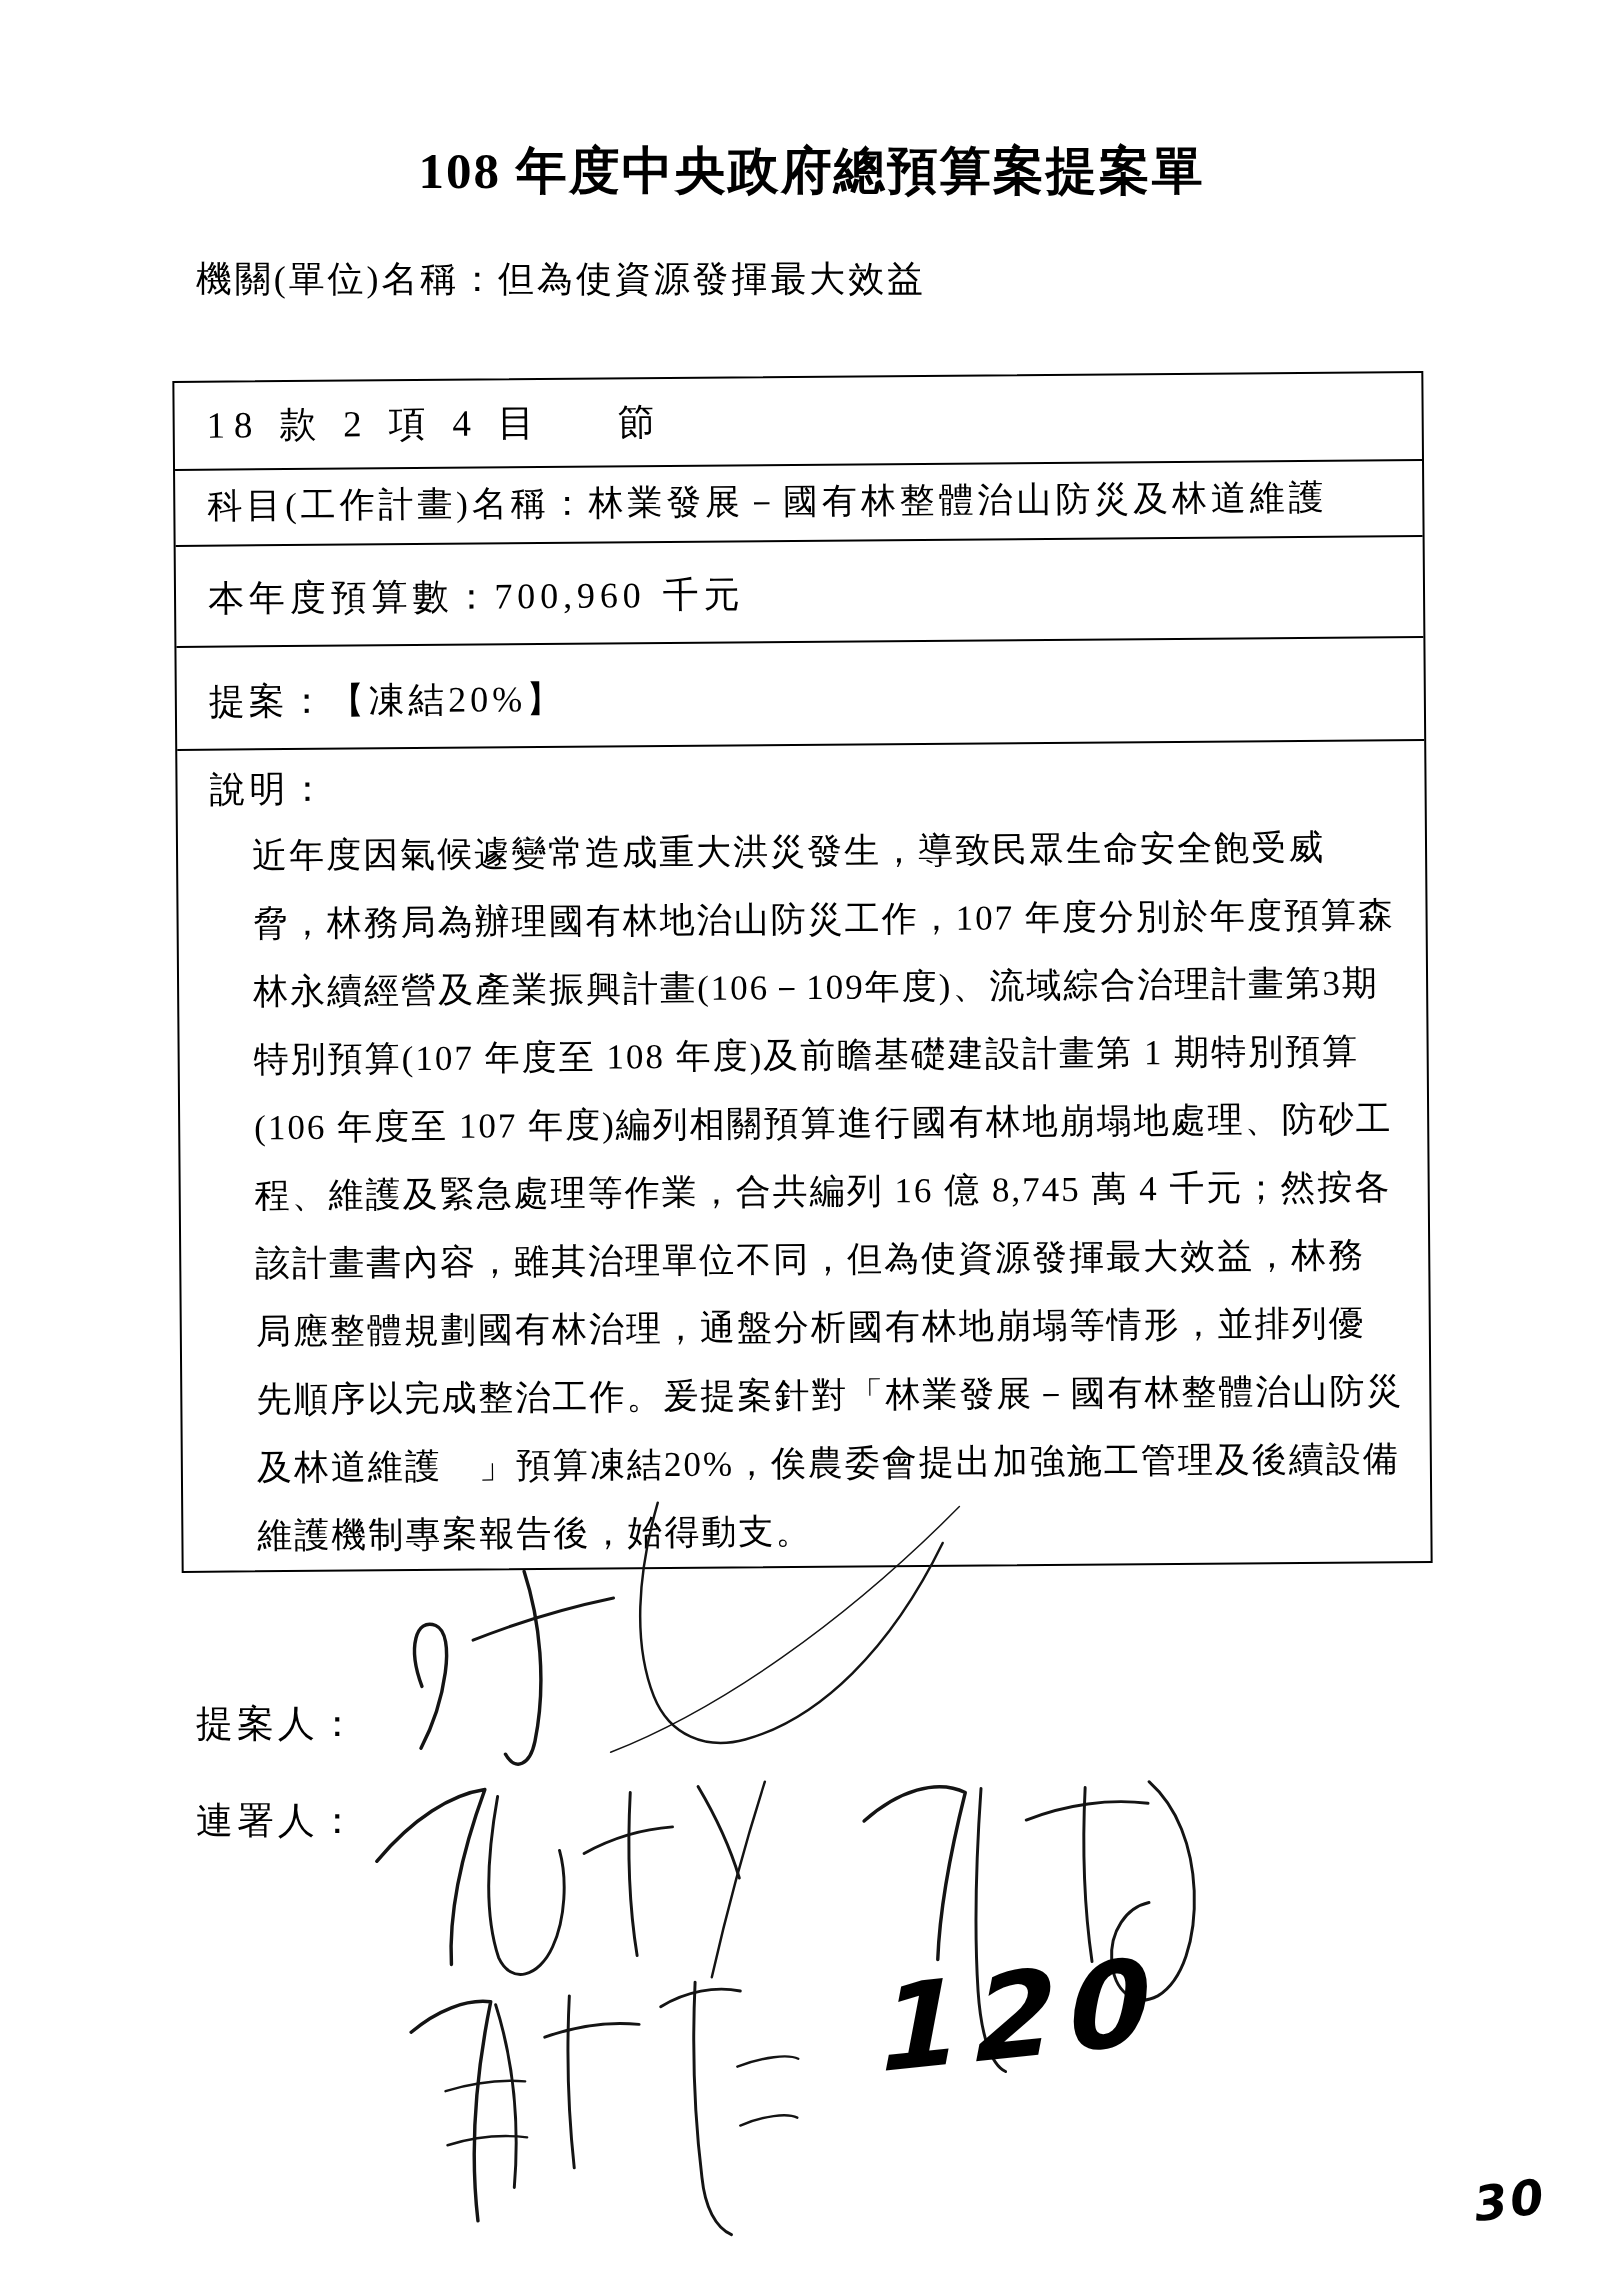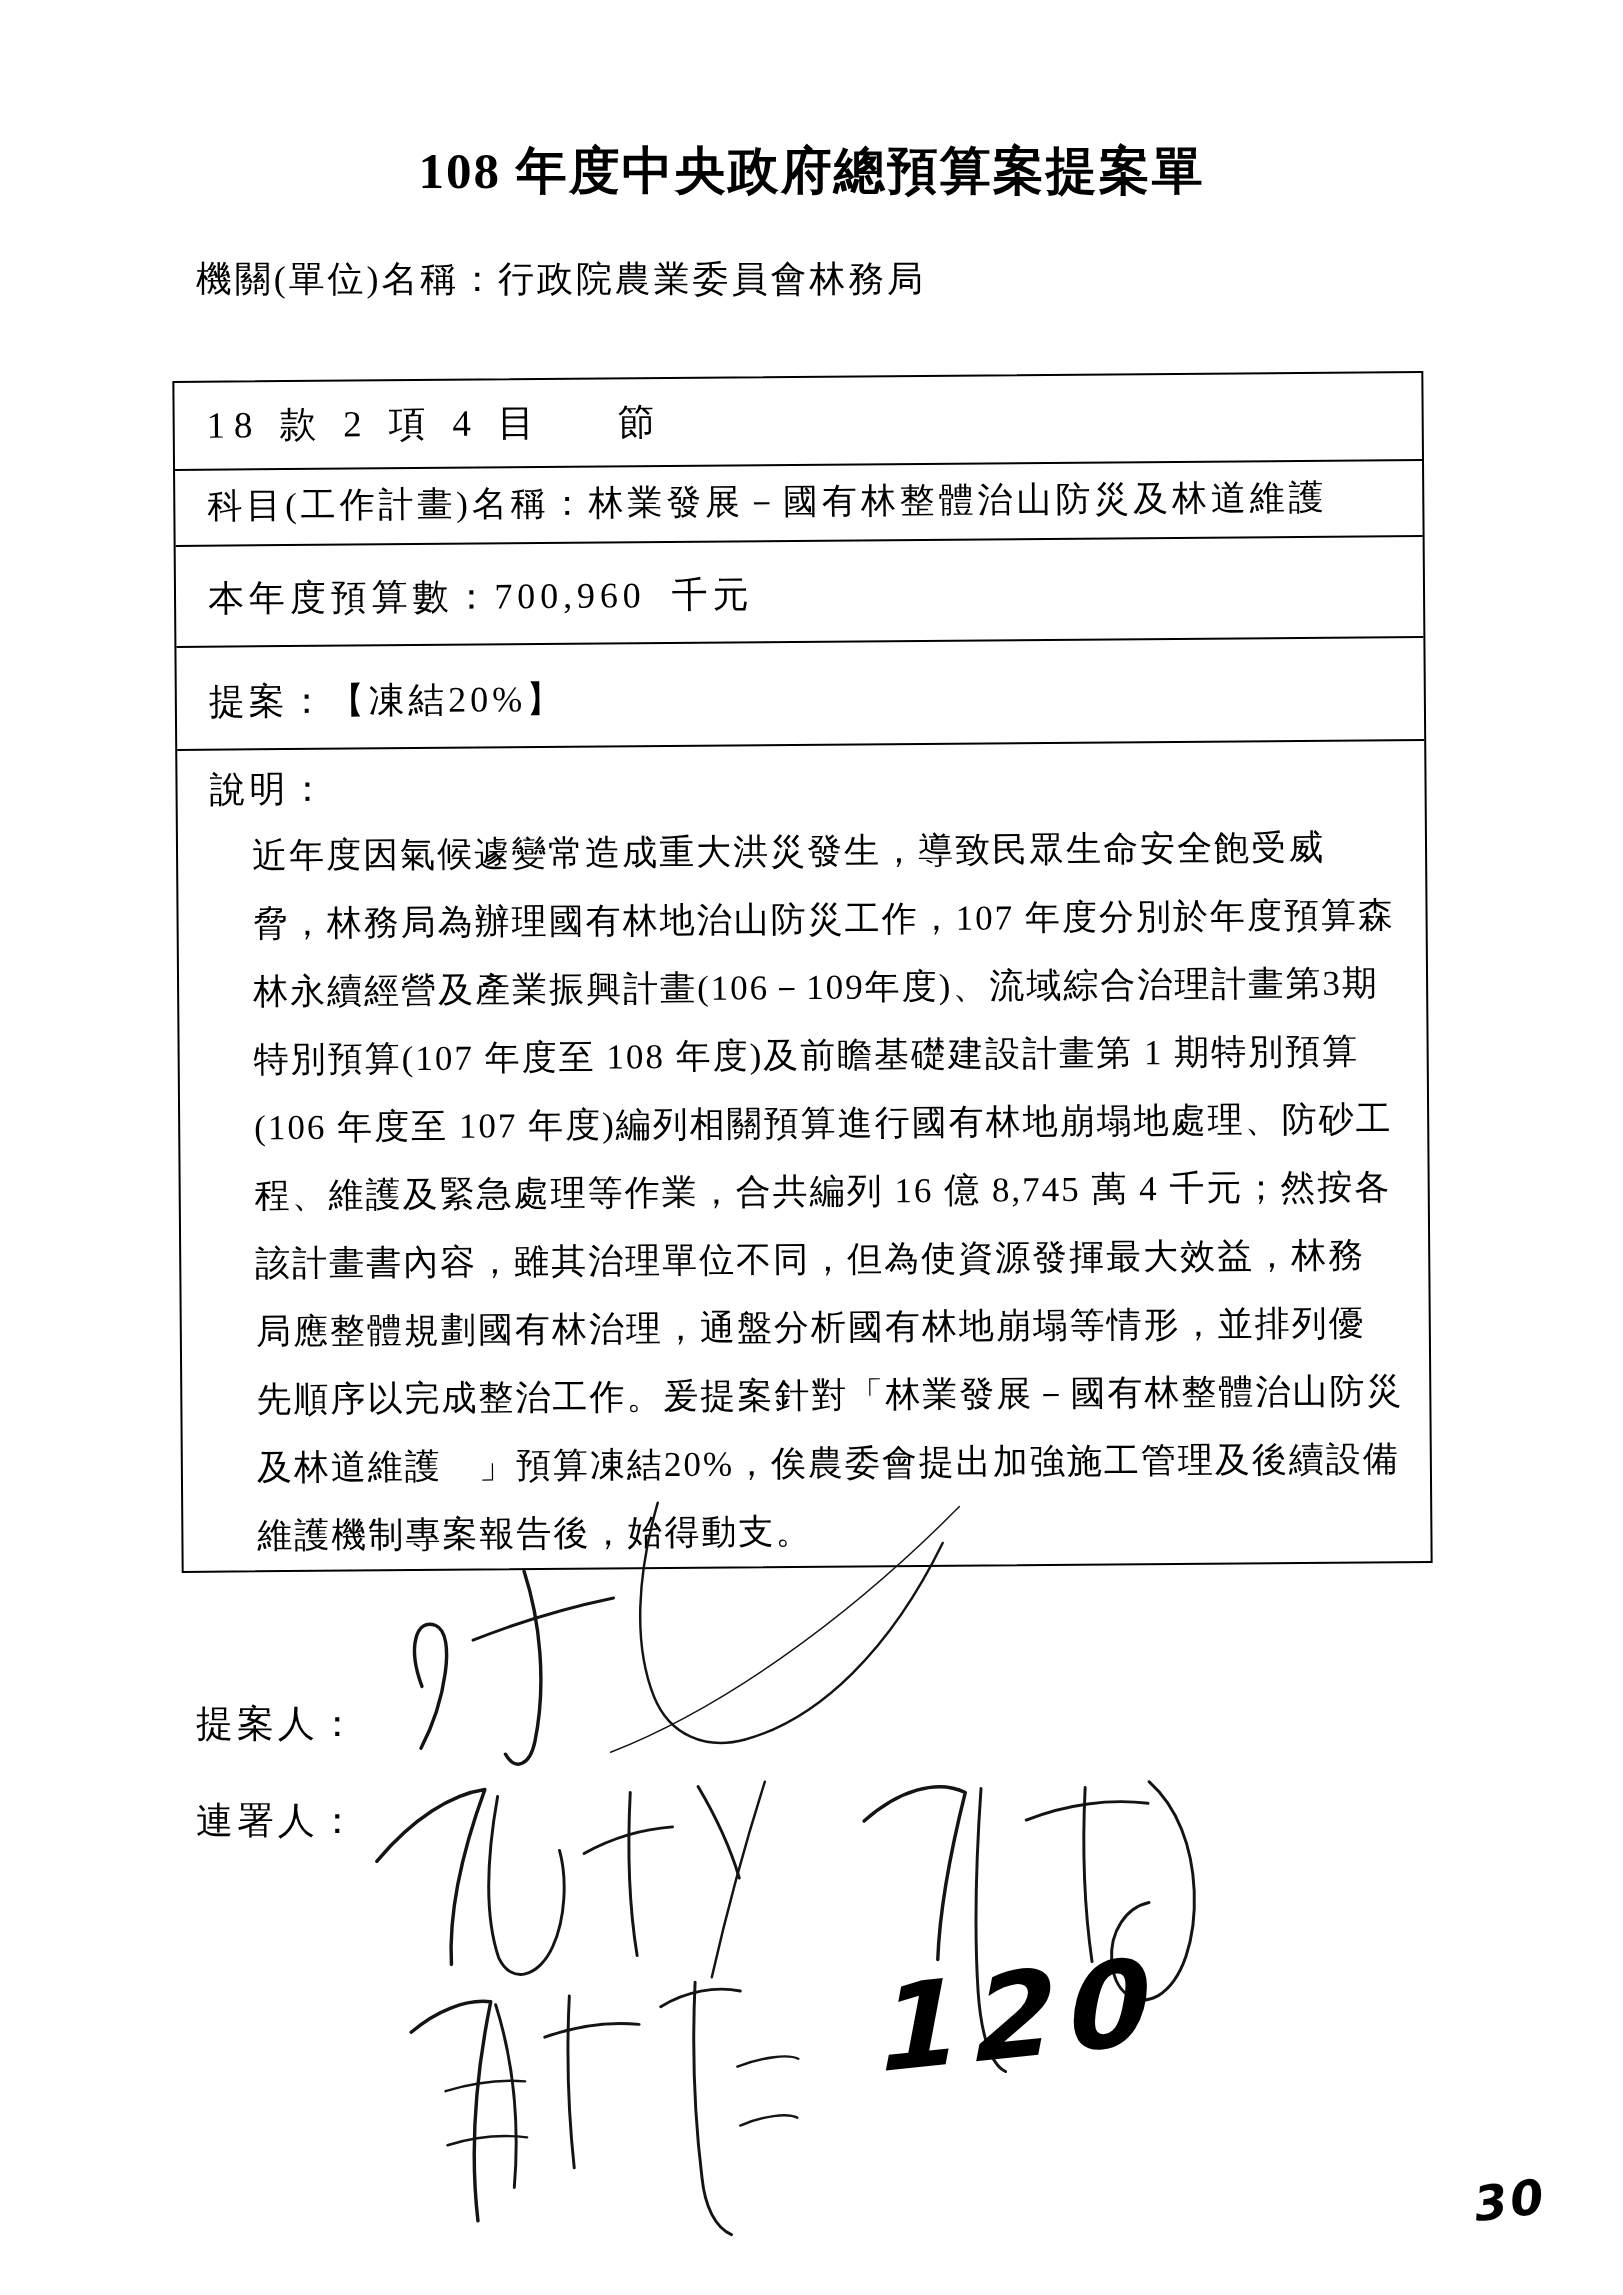--- a/index.html
+++ b/index.html
@@ -18,21 +18,21 @@
   .budget-table{
     position:absolute;left:177px;top:376px;width:1251px;height:1192px;
     border:2.9px solid #000;box-sizing:border-box;background:#fff;
     transform:rotate(-0.45deg);display:flex;flex-direction:column;
   }
   .row{box-sizing:border-box;border-bottom:2.5px solid #000;padding-left:32px;white-space:nowrap;}
   .row-budget-line{height:88px;padding-top:17.7px;font-size:37px;letter-spacing:8.8px;}
   .section-label{margin-left:74px;}
   .row-subject{height:77px;padding-top:12.8px;font-size:35px;letter-spacing:3.9px;}
   .row-amount{height:101px;padding-top:27.5px;font-size:36px;letter-spacing:4.9px;}
-  .amount-unit{margin-left:26px;font-family:Liberation Serif, serif;}
+  .amount-unit{margin-left:17px;font-family:Liberation Serif, serif;}
   .row-proposal{height:104px;padding-top:30.5px;font-size:36px;letter-spacing:3.9px;}
   .row-description{flex:1;border-bottom:none;padding-top:14.7px;padding-right:24.6px;white-space:normal;}
   .desc-label{font-size:36px;letter-spacing:3.9px;margin-bottom:7.9px;}
   .desc-body{margin-left:42px;}
   .desc-line{font-size:35px;line-height:68px;letter-spacing:2px;white-space:nowrap;}
   .sig-label{position:absolute;left:196px;font-size:37px;letter-spacing:3.9px;}
   .sig-label.proposer{top:1683px;margin-top:16px;}
   .sig-label.cosigner{top:1796px;}
   .signatures{position:absolute;left:172px;top:1484px;width:1450px;height:786px;pointer-events:none;}
   .signatures path{fill:none;stroke:#141414;stroke-linecap:round;stroke-linejoin:round;}
@@ -47,21 +47,21 @@
     transform:rotate(-7deg);line-height:1;
   }
 </style>
 </head>
 <body>
 
 <div class="page">
 
   <h1 class="title">108 年度中央政府總預算案提案單</h1>
 
-  <div class="agency"><span>機關(單位)名稱：</span><span>行政院農業委員會林務局</span></div>
+  <div class="agency"><span>機關(單位)名稱：</span><span>但為使資源發揮最大效益</span></div>
 
 
   <div class="budget-table">
     <div class="row row-budget-line">
       <span>18 款 2 項 4 目</span><span class="section-label">節</span>
     </div>
     <div class="row row-subject">
       <span>科目(工作計畫)名稱：</span><span>林業發展－國有林整體治山防災及林道維護</span>
     </div>
     <div class="row row-amount">

